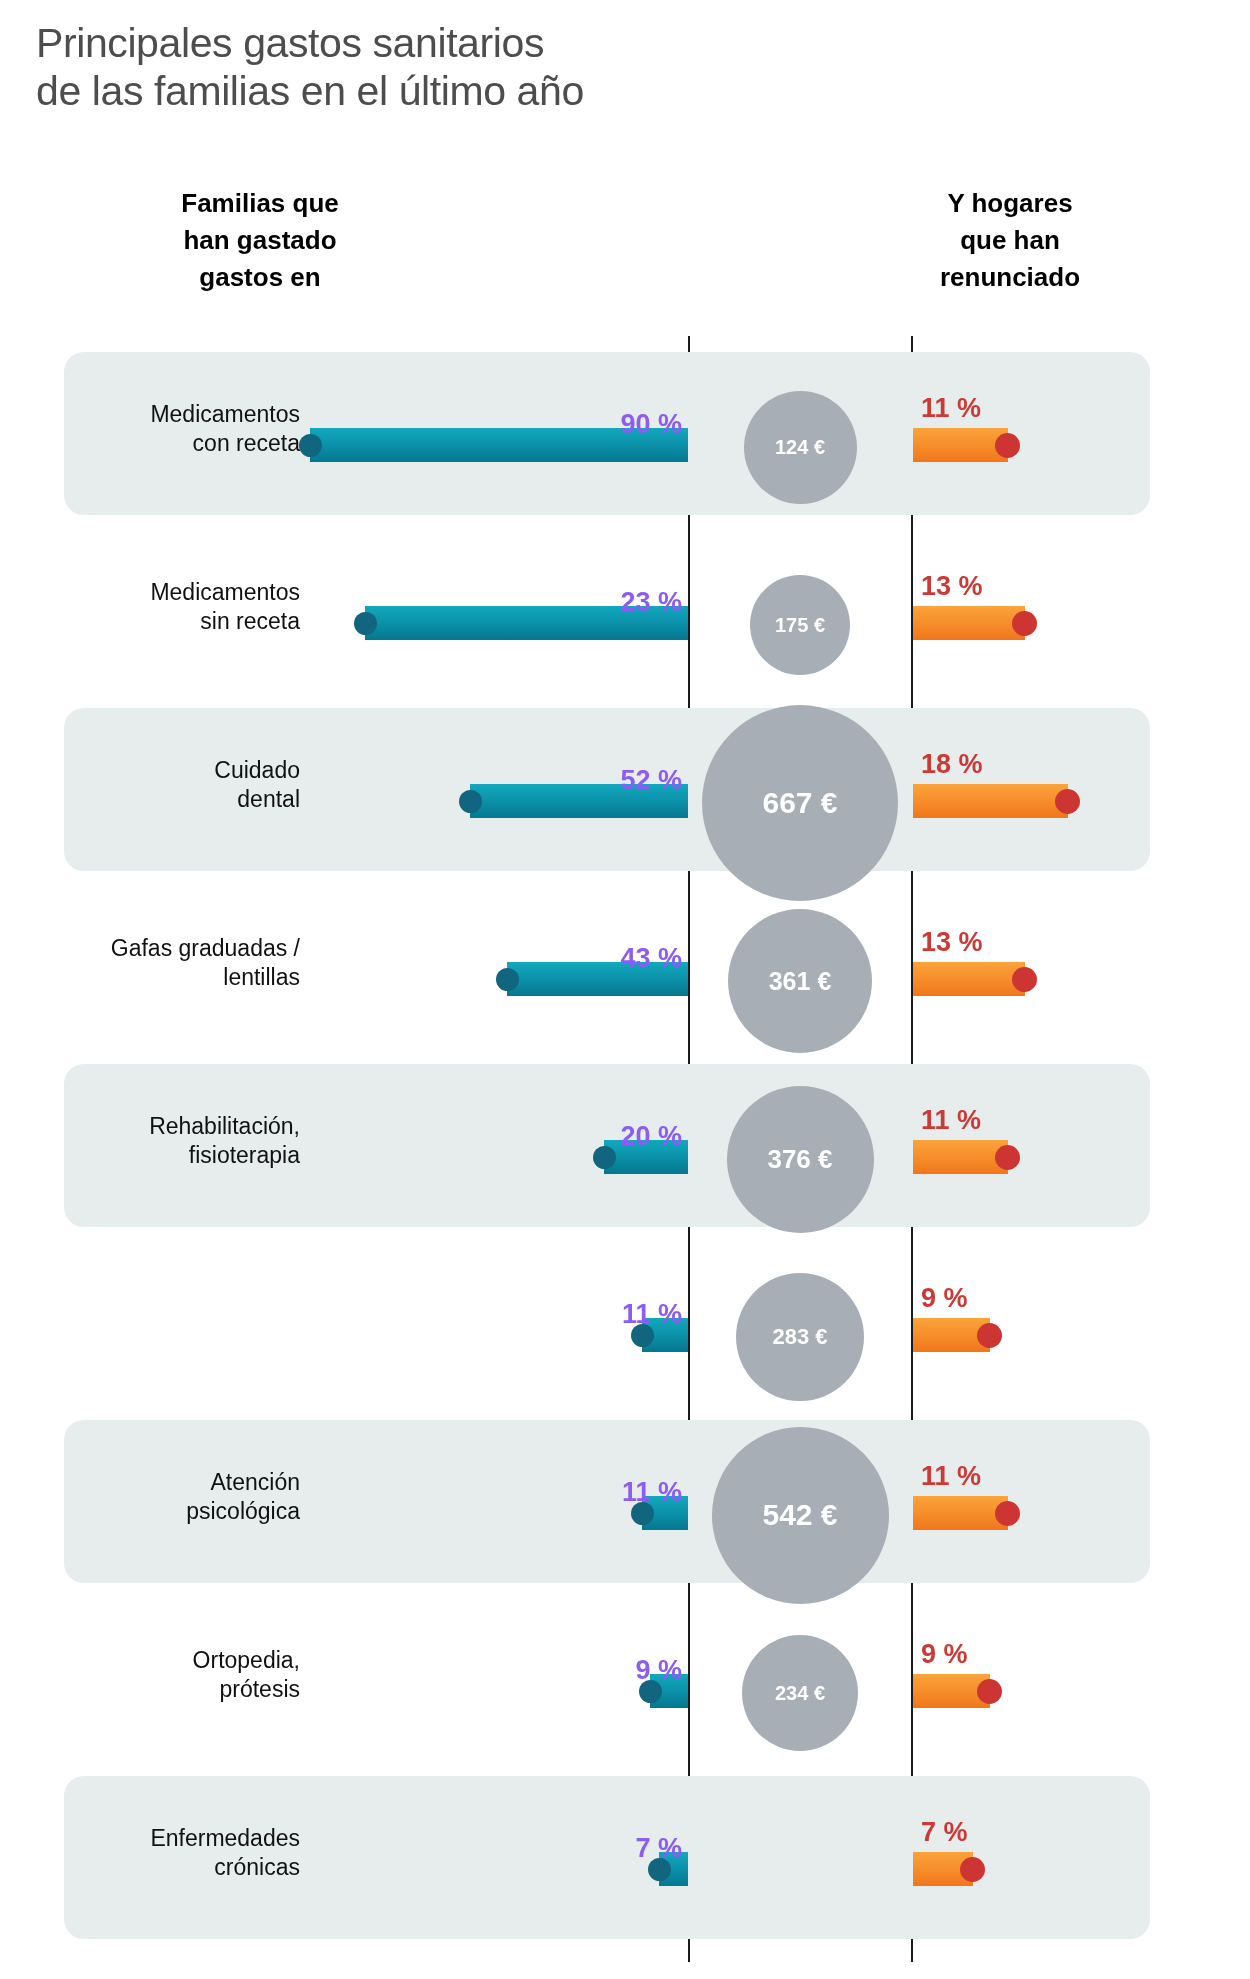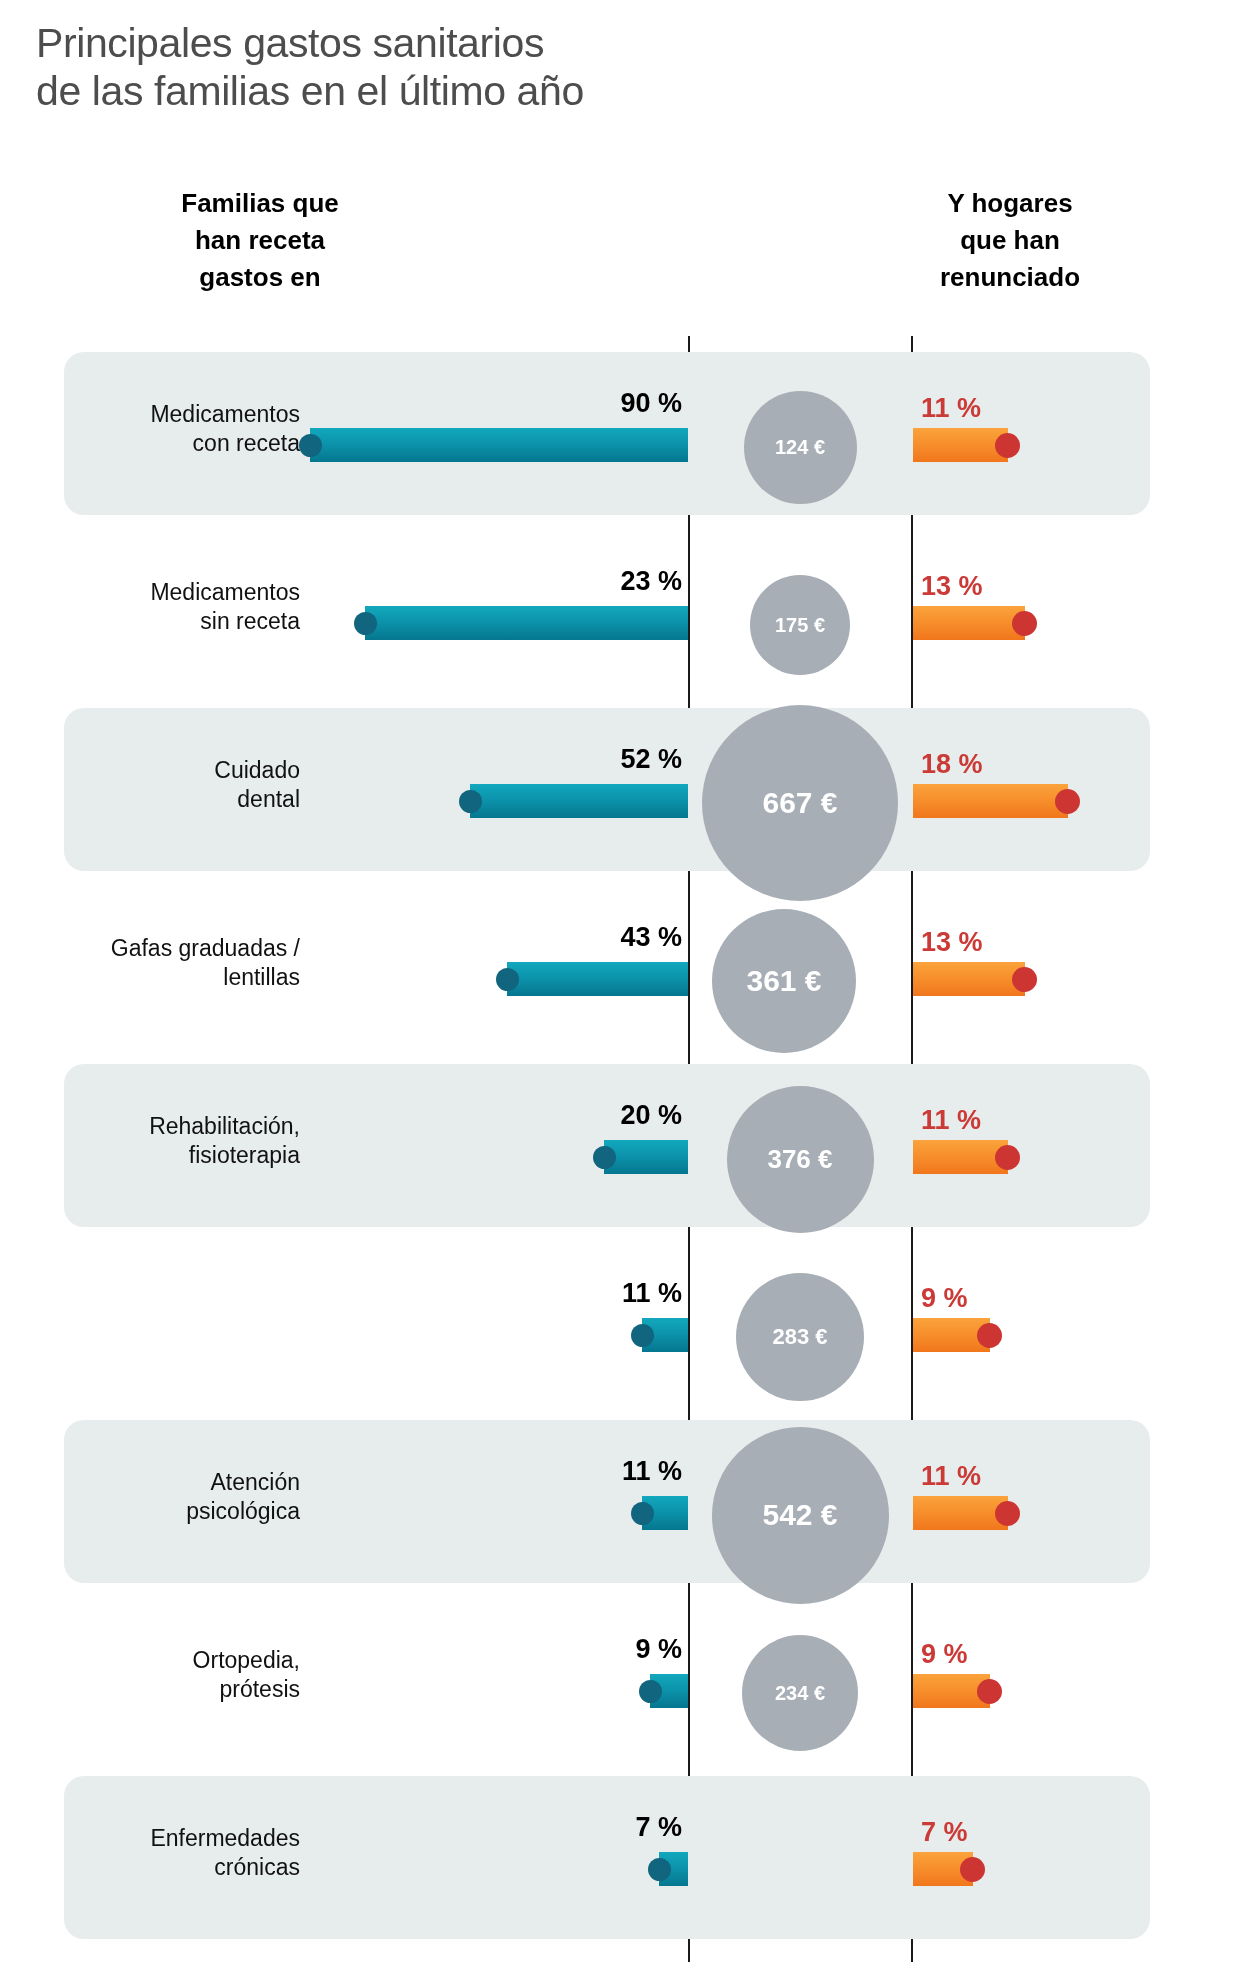--- a/index.html
+++ b/index.html
@@ -110,24 +110,24 @@
   .teal-knob {
     position: absolute;
     top: 6px;
     width: 23px;
     height: 23px;
     border-radius: 50%;
     background: #11657e;
   }
   .teal-pct {
     position: absolute;
-    bottom: 47px;
+    bottom: 26px;
     font-size: 27px;
     font-weight: bold;
-    color: #000000;
+    color: #8b5cf6;
     white-space: nowrap;
   }
 
   
   .axis-line {
     position: absolute;
     width: 2px;
     background: #1a1a1a;
   }
   #axis-left  { left: 688px; }
@@ -182,21 +182,21 @@
 <body>
 
 <div id="title-block">
   <div class="title-line">Principales gastos sanitarios</div>
   <div class="title-line">de las familias en el último año</div>
 </div>
 
 <div id="headers">
   <div id="head-left" class="col-head">
     <div>Familias que</div>
-    <div>han receta</div>
+    <div>han gastado</div>
     <div>gastos en</div>
   </div>
   <div id="head-right" class="col-head">
     <div>Y hogares</div>
     <div>que han</div>
     <div>renunciado</div>
   </div>
 </div>
 
 <div id="chart">
@@ -259,21 +259,21 @@
       <div class="row" style="top: 534px;">
         <div class="cat-label">
           <div>Gafas graduadas /</div>
           <div>lentillas</div>
         </div>
         <div class="teal-wrap">
           <div class="teal-bar" style="width: 180.6px;"></div>
           <div class="teal-knob" style="left: 496.4px;"></div>
           <div class="teal-pct" style="right: 6px;">43 %</div>
         </div>
-        <div class="money-circle" style="width: 144px; height: 144px; left: 712px; top: 27px; font-size: 30px;">361 €</div>
+        <div class="money-circle" style="width: 144px; height: 144px; left: 728px; top: 27px; font-size: 25px;">361 €</div>
         <div class="orange-wrap" style="width: 151.8px;">
           <div class="orange-bar" style="width: 111.8px;"></div>
           <div class="orange-knob" style="left: 98.8px;"></div>
           <div class="orange-pct">13 %</div>
         </div>
       </div>
       <div class="row" style="top: 712px;">
         <div class="row-band"></div>
         <div class="cat-label">
           <div>Rehabilitación,</div>

